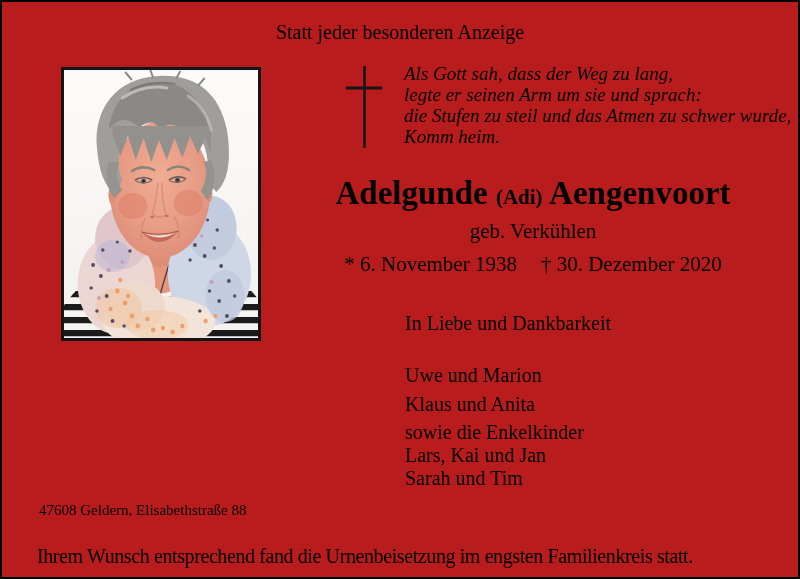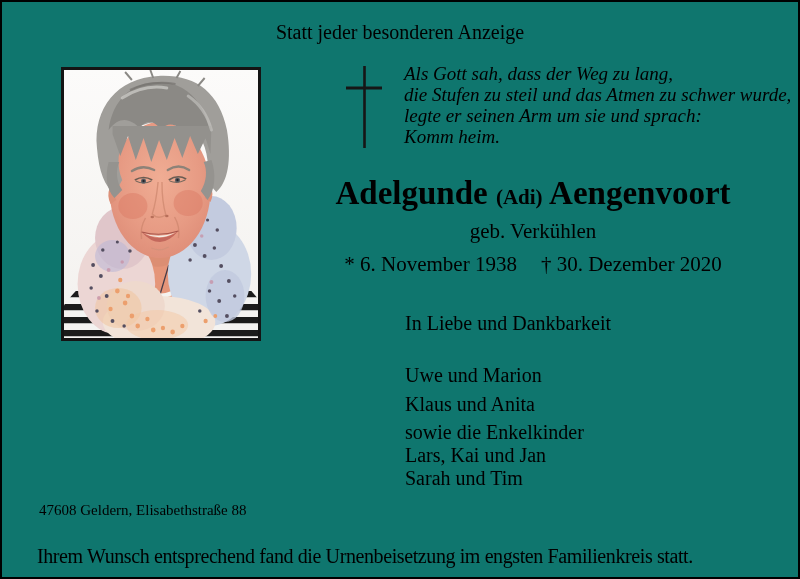--- a/index.html
+++ b/index.html
@@ -1,20 +1,20 @@
 <!DOCTYPE html>
 <html><head>
 <meta charset="utf-8">
 <style>
   html, body { margin: 0; padding: 0; background: #e8e8e8; }
   .page {
     position: relative;
     width: 800px;
     height: 579px;
-    background: #0f766e;
+    background: #b91c1c;
     border: 2px solid #000000;
     box-sizing: border-box;
     font-family: "Liberation Serif", "DejaVu Serif", serif;
     color: #000000;
     overflow: hidden;
   }
   .pre-header {
     position: absolute;
     top: 18px; left: 0; right: 0;
     text-align: center;
@@ -243,22 +243,22 @@
 
   <div class="cross">
     <svg viewBox="0 0 38 84" width="38" height="84">
       <line x1="19.5" y1="1" x2="19.5" y2="83" stroke="#161616" stroke-width="2.6"></line>
       <line x1="1" y1="23" x2="37" y2="23" stroke="#161616" stroke-width="3.2"></line>
     </svg>
   </div>
 
   <div class="verse">
     <div>Als Gott sah, dass der Weg zu lang,</div>
+    <div>legte er seinen Arm um sie und sprach:</div>
     <div>die Stufen zu steil und das Atmen zu schwer wurde,</div>
-    <div>legte er seinen Arm um sie und sprach:</div>
     <div>Komm heim.</div>
   </div>
 
   <div class="center-col name">
     <span>Adelgunde</span>
     <span class="nick">(Adi)</span>
     <span>Aengenvoort</span>
   </div>
 
   <div class="center-col maiden">geb. Verkühlen</div>

